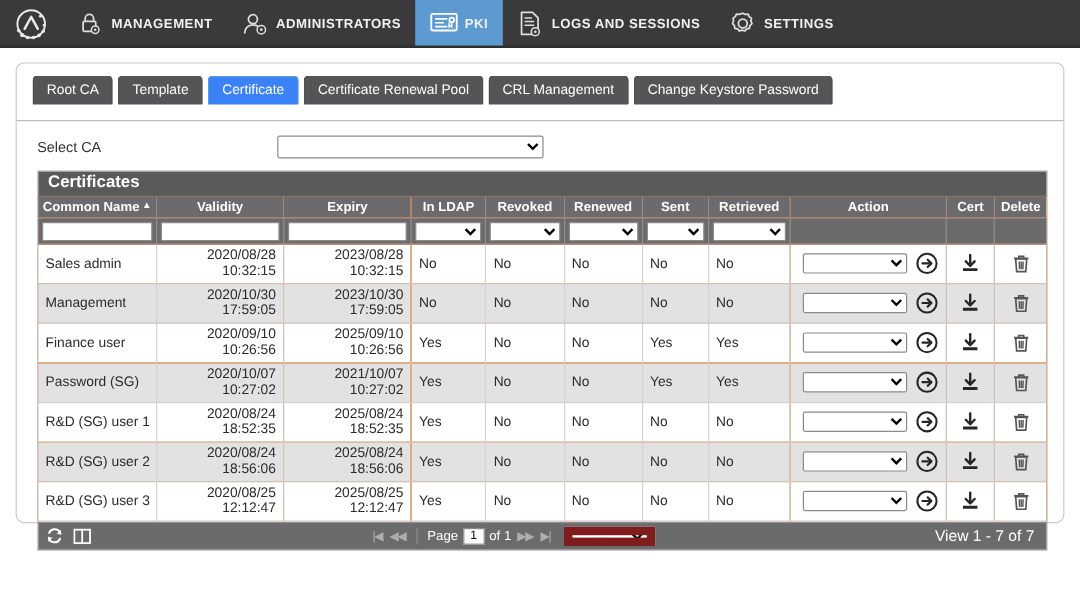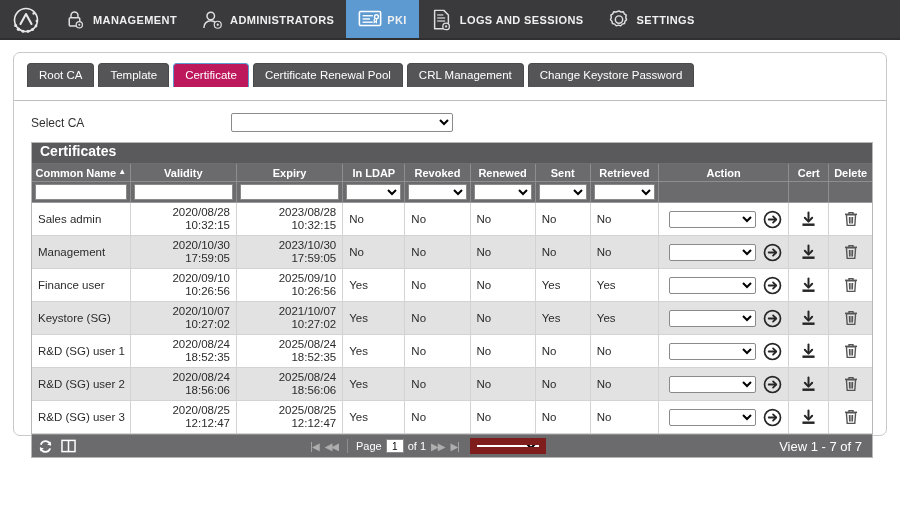--- a/index.html
+++ b/index.html
@@ -92,21 +92,21 @@
     font-size: 11.5px;
     padding: 5px 11px 5px 11px;
     border-radius: 4px 4px 0 0;
     cursor: pointer;
     white-space: nowrap;
     line-height: 13px;
     border: 1px solid #4a4a4c;
     border-bottom: none;
   }
   .tab.active {
-    background: #be185d;
+    background: #3b82f6;
     border-color: #5c9ad1;
     color: #ffffff;
   }
   #tabline {
     height: 1px;
     background: #bdbdbd;
     margin: 0 0 0 0;
   }
 
   
@@ -612,21 +612,21 @@
                   <path d="M6 4.3V2.6h4v1.7" fill="none" stroke="#555" stroke-width="1.4"></path>
                   <path d="M3.4 4.8h9.2l-.8 10.6H4.2z" fill="none" stroke="#555" stroke-width="1.4"></path>
                   <line x1="6.4" y1="7" x2="6.6" y2="13.4" stroke="#555" stroke-width="1.2"></line>
                   <line x1="8" y1="7" x2="8" y2="13.4" stroke="#555" stroke-width="1.2"></line>
                   <line x1="9.6" y1="7" x2="9.4" y2="13.4" stroke="#555" stroke-width="1.2"></line>
                 </svg>
               </span>
             </td>
           </tr>
           <tr class="datarow even">
-            <td class="cell">Keystore (SG)</td>
+            <td class="cell">Password (SG)</td>
             <td class="cell datecell">2020/10/07<br>10:27:02</td>
             <td class="cell datecell">2021/10/07<br>10:27:02</td>
             <td class="cell">Yes</td>
             <td class="cell">No</td>
             <td class="cell">No</td>
             <td class="cell">Yes</td>
             <td class="cell">Yes</td>
             <td class="cell actioncell">
               <div class="actionwrap">
                 <select class="action-select"><option></option></select>

